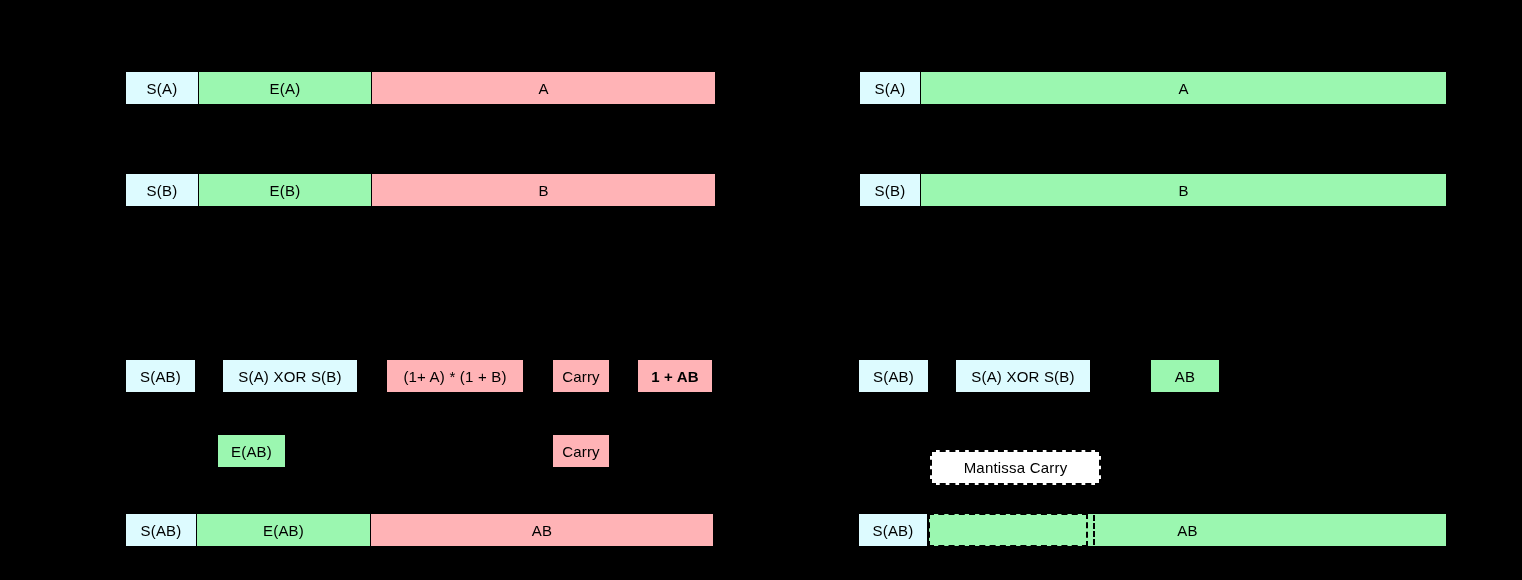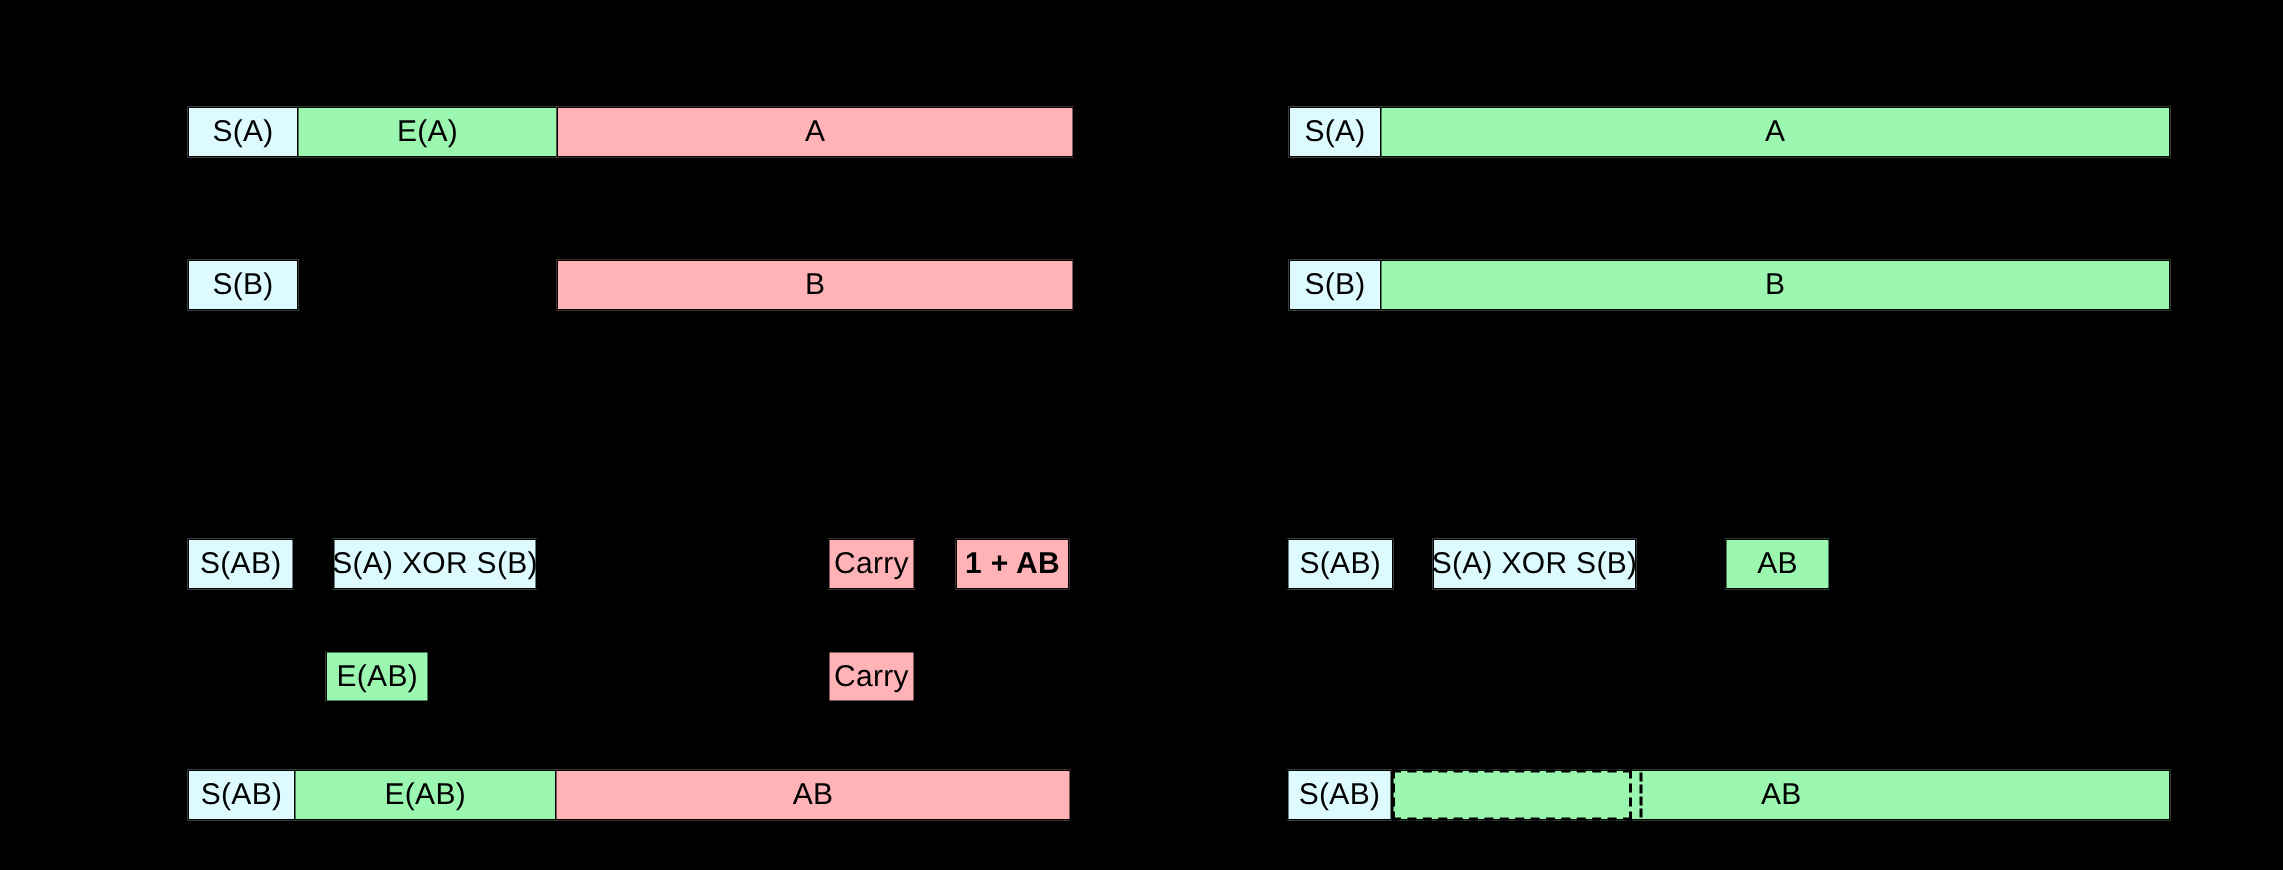--- a/index.html
+++ b/index.html
@@ -22,21 +22,21 @@
     height: 580px;
   }
   .cell {
     position: absolute;
     box-sizing: border-box;
     border: 1px solid #000000;
     display: flex;
     align-items: center;
     justify-content: center;
     color: #000000;
-    font-size: 20px;
+    font-size: 15px;
     line-height: 1;
     white-space: nowrap;
     letter-spacing: 0.2px;
   }
   .cell.sign  { background: #DDFBFF; }
   .cell.green { background: #9BF7B0; }
   .cell.pink  { background: #FFB3B6; }
   .cell.white { background: #FFFFFF; }
 
   .cell.dashed {
@@ -50,43 +50,46 @@
 </head>
 <body>
 
 <div class="diagram">
 
   <div class="cell sign" style="left:125px;  top:71px;  width:74px;  height:34px;">S(A)</div>
   <div class="cell green" style="left:198px;  top:71px;  width:174px; height:34px;">E(A)</div>
   <div class="cell pink" style="left:371px;  top:71px;  width:345px; height:34px;">A</div>
 
   <div class="cell sign" style="left:125px;  top:173px; width:74px;  height:34px;">S(B)</div>
+  <div class="cell green" style="left:198px;  top:173px; width:174px; height:34px;">E(B)</div>
   <div class="cell pink" style="left:371px;  top:173px; width:345px; height:34px;">B</div>
 
   <div class="cell sign" style="left:125px;  top:359px; width:71px;  height:34px;">S(AB)</div>
   <div class="cell sign" style="left:222px;  top:359px; width:136px; height:34px;">S(A) XOR S(B)</div>
+  <div class="cell pink" style="left:386px;  top:359px; width:138px; height:34px;">(1+ A) * (1 + B)</div>
   <div class="cell pink" style="left:552px;  top:359px; width:58px;  height:34px;">Carry</div>
   <div class="cell pink" style="left:637px;  top:359px; width:76px;  height:34px;font-weight:bold;">1 + AB</div>
 
   <div class="cell green" style="left:217px;  top:434px; width:69px;  height:34px;">E(AB)</div>
   <div class="cell pink" style="left:552px;  top:434px; width:58px;  height:34px;">Carry</div>
 
   <div class="cell sign" style="left:125px;  top:513px; width:72px;  height:34px;">S(AB)</div>
   <div class="cell green" style="left:196px;  top:513px; width:175px; height:34px;">E(AB)</div>
   <div class="cell pink" style="left:370px;  top:513px; width:344px; height:34px;">AB</div>
 
   <div class="cell sign" style="left:859px;  top:71px;  width:62px;  height:34px;">S(A)</div>
   <div class="cell green" style="left:920px;  top:71px;  width:527px; height:34px;">A</div>
 
   <div class="cell sign" style="left:859px;  top:173px; width:62px;  height:34px;">S(B)</div>
   <div class="cell green" style="left:920px;  top:173px; width:527px; height:34px;">B</div>
 
   <div class="cell sign" style="left:858px;  top:359px; width:71px;  height:34px;">S(AB)</div>
   <div class="cell sign" style="left:955px;  top:359px; width:136px; height:34px;">S(A) XOR S(B)</div>
   <div class="cell green" style="left:1150px; top:359px; width:70px;  height:34px;">AB</div>
 
+  <div class="cell white dashed" style="left:930px; top:450px; width:171px; height:35px;">Mantissa Carry</div>
 
   <div class="cell sign" style="left:858px;  top:513px; width:70px;  height:34px;">S(AB)</div>
   <div class="cell green" style="left:928px;  top:513px; width:519px; height:34px;">AB</div>
   <div class="cell dashed" style="left:928px;  top:513px; width:160px; height:34px; background:transparent;"></div>
   <div class="divider" style="left:1093px; top:515px; height:30px;"></div>
 
 </div>
 
 </body></html>

